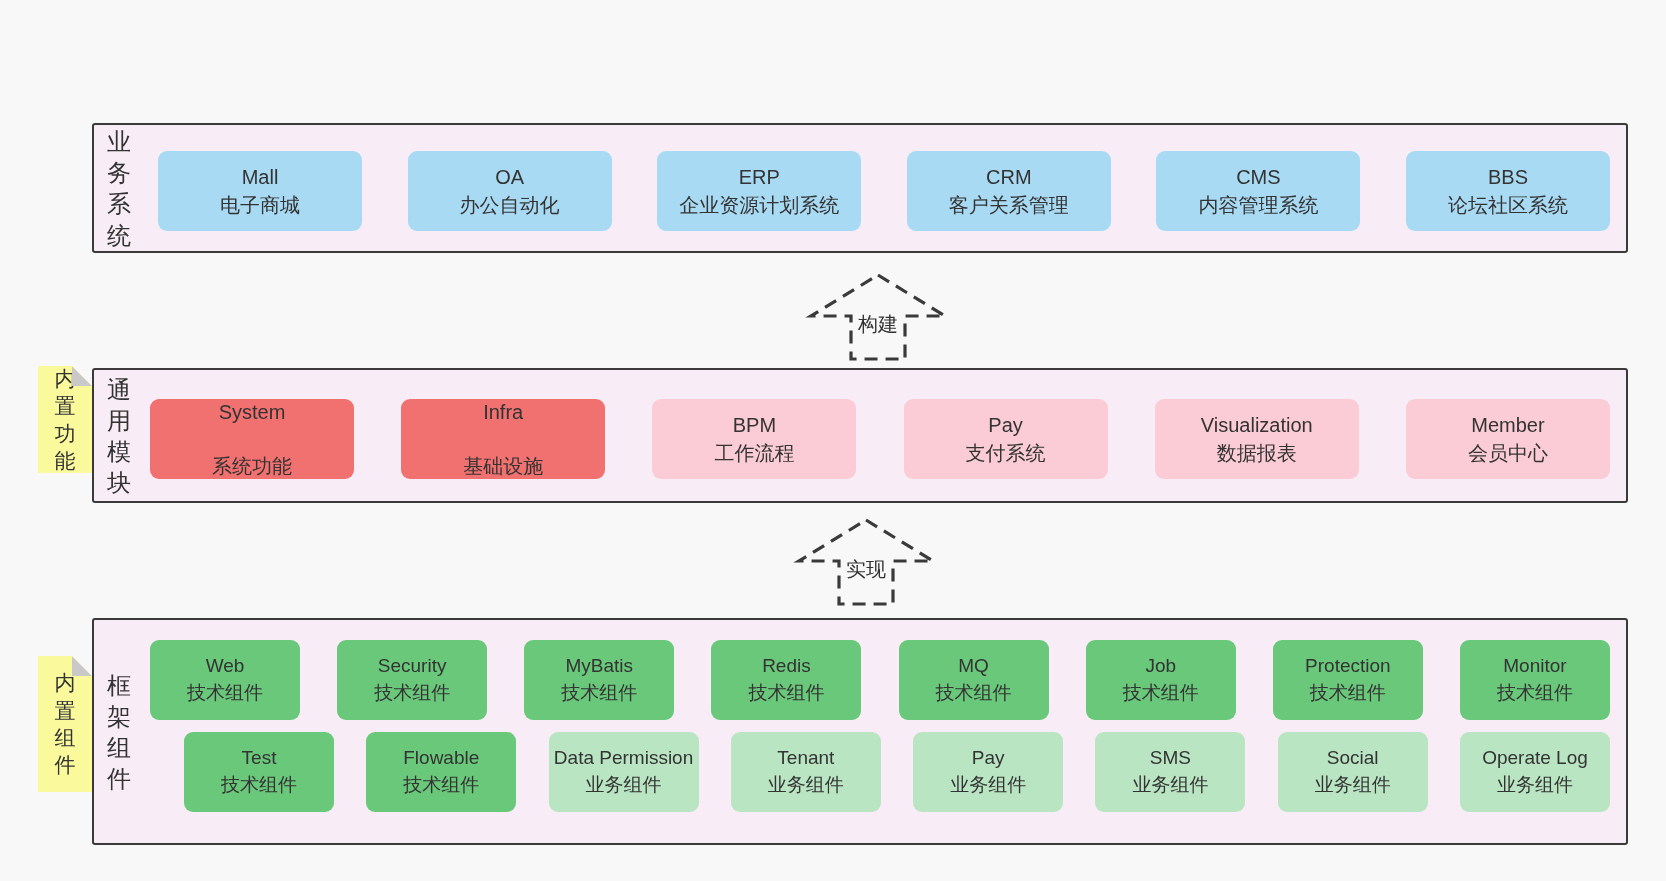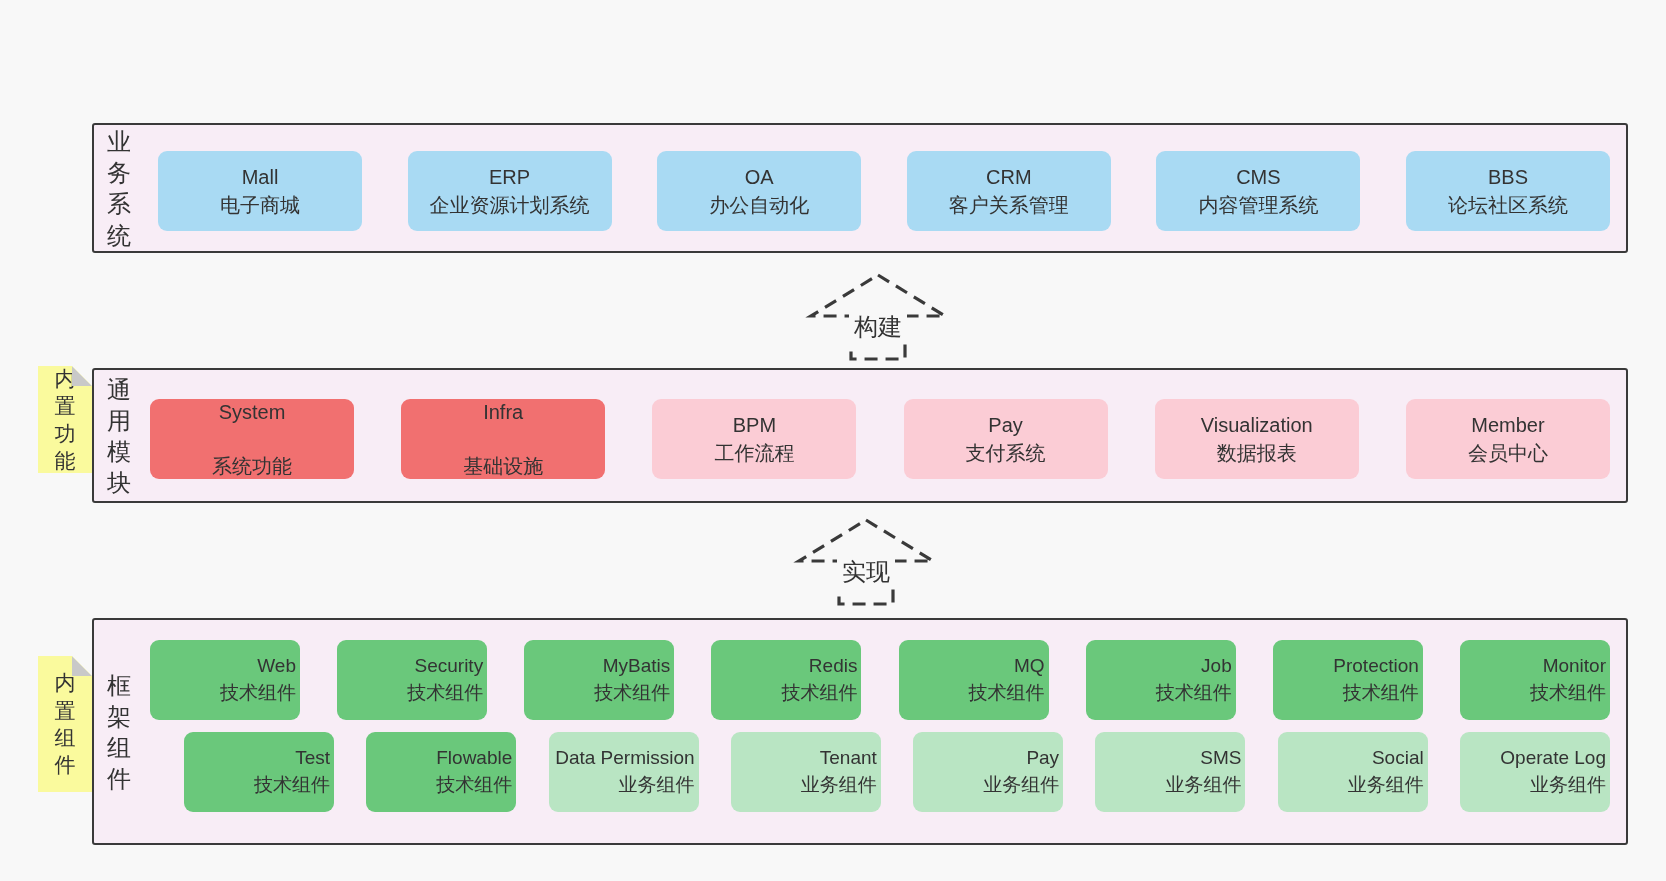--- a/index.html
+++ b/index.html
@@ -22,21 +22,21 @@
               width:28px; font-size:24px; line-height:1.3; text-align:center;
               word-break:break-all; color:var(--text);}
 
   .row{position:absolute; left:56px; right:16px; display:flex; justify-content:space-between;}
   .row-a{top:26px;padding-left:8px;} .row-b{top:29px;} .row-c{top:20px;} .row-d{top:112px;margin-left:34px;}
 
   .box{height:80px; border-radius:9px; display:flex; flex-direction:column;
        justify-content:center; align-items:center; text-align:center;
        font-size:20px; line-height:1.42; padding:2px 4px;}
   .row-6 .box{width:204px;}
-  .row-8 .box{width:150px; font-size:19px; line-height:1.4;align-items:flex-end;}
+  .row-8 .box{width:150px; font-size:19px; line-height:1.4;}
   .blue{background:var(--box-blue);} .red{background:var(--box-red);gap:25px;}
   .pink{background:var(--box-pink);} .green{background:var(--box-green);}
   .green-light{background:var(--box-green-light);}
 
   .note{position:absolute; left:38px; width:54px; background:var(--note-yellow);
         clip-path:polygon(0 0, calc(100% - 20px) 0, 100% 20px, 100% 100%, 0 100%);
         display:flex; justify-content:center; align-items:center;}
   .note1{top:366px; height:107px;}
   .note2{top:656px; height:136px;}
   .note-fold{position:absolute; top:0; right:0; width:20px; height:20px;
@@ -44,21 +44,21 @@
   .note-text{width:24px; font-size:21px; line-height:1.3; text-align:center;
              word-break:break-all; color:var(--text);}
 
   .arrow{position:absolute; width:140px; height:90px;}
   .arrow1{left:808px; top:272px;}
   .arrow2{left:796px; top:517px;}
   .arrow svg{display:block; width:140px; height:90px; overflow:visible;}
   .arrow polygon{fill:none; stroke:var(--arrow); stroke-width:3.2;
                  stroke-dasharray:13 8; stroke-linejoin:miter;}
   .arrow-label{position:absolute; left:50%; top:38px; transform:translateX(-50%);
-               background:var(--page-bg); padding:1px 5px; font-size:24px;
+               background:var(--page-bg); padding:1px 5px; font-size:20px;
                white-space:nowrap; color:var(--text);}
 </style>
 </head>
 <body>
 
 <div class="stage">
 
   <div class="note note1">
     <span class="note-fold"></span>
     <span class="note-text">内置功能</span>
@@ -69,26 +69,26 @@
   </div>
 
   <section class="panel p1">
     <div class="side-label">业务系统</div>
     <div class="row row-6 row-a">
       <div class="box blue">
         <div>Mall</div>
         <div>电子商城</div>
       </div>
       <div class="box blue">
+        <div>OA</div>
+        <div>办公自动化</div>
+      </div>
+      <div class="box blue">
         <div>ERP</div>
         <div>企业资源计划系统</div>
-      </div>
-      <div class="box blue">
-        <div>OA</div>
-        <div>办公自动化</div>
       </div>
       <div class="box blue">
         <div>CRM</div>
         <div>客户关系管理</div>
       </div>
       <div class="box blue">
         <div>CMS</div>
         <div>内容管理系统</div>
       </div>
       <div class="box blue">

